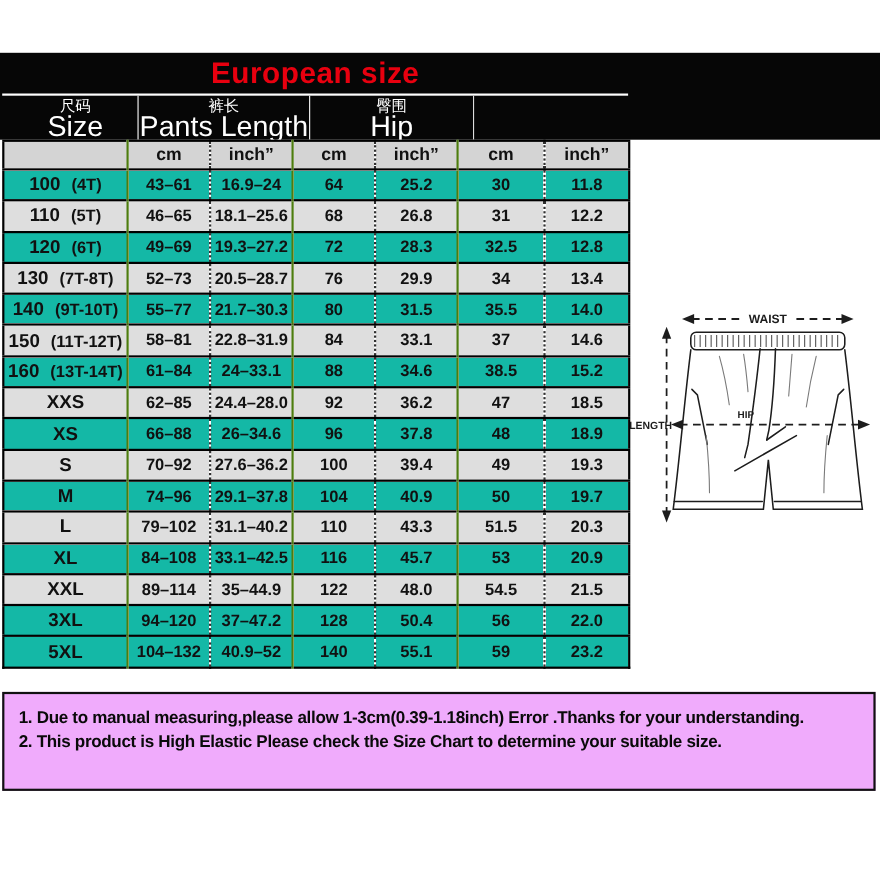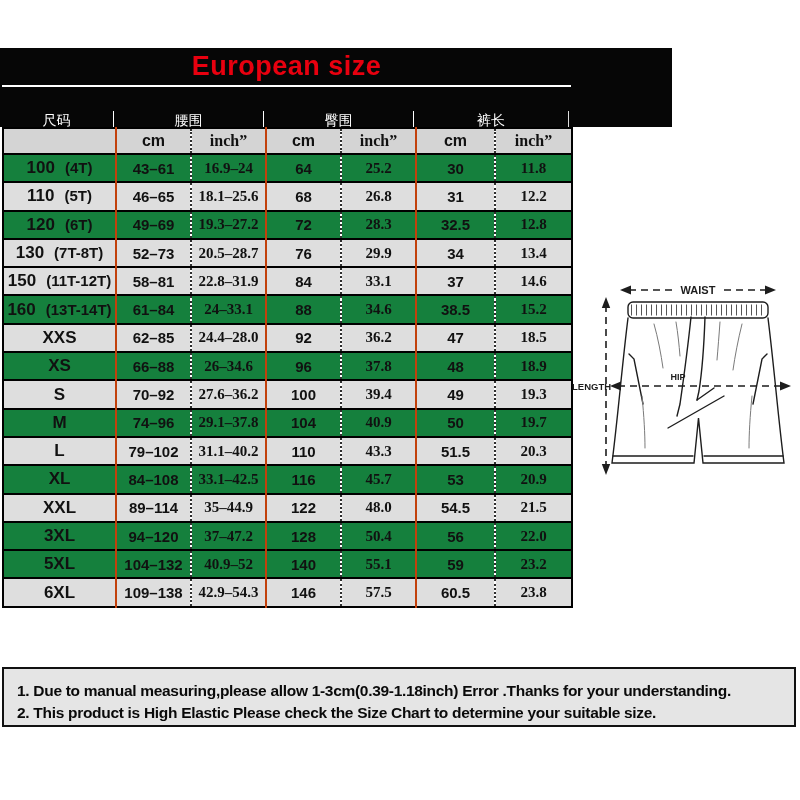--- a/index.html
+++ b/index.html
@@ -1,55 +1,55 @@
 <!DOCTYPE html>
 <html><head>
 <meta charset="utf-8">
 <style>
   * { margin:0; padding:0; box-sizing:border-box; }
   html,body { background:#fff; }
   body { font-family:"Liberation Sans","DejaVu Sans",sans-serif; }
   .stage { position:relative; width:800px; height:800px; background:#fff; overflow:hidden; }
 
   
-  .band { position:absolute; left:0; top:48px; width:672px; height:79px; background:#060606;padding-left:16px; }
+  .band { position:absolute; left:0; top:48px; width:800px; height:79px; background:#060606;padding-left:16px; }
   .title { position:absolute; left:2px; top:0; width:569px; height:37px;
            display:flex; align-items:center; justify-content:center;
            font-size:27px; font-weight:bold; color:#e8000f; letter-spacing:0.5px; }
   .title-underline { position:absolute; left:2px; top:37px; width:569px; height:2px; background:#fff; }
-  .col-heads { position:absolute; left:0; top:39px; width:569px; height:40px; display:flex;margin-top:24px; }
+  .col-heads { position:absolute; left:12px; top:39px; width:569px; height:40px; display:flex; }
   .col-head { display:flex; flex-direction:column; align-items:center; justify-content:center; color:#fff; }
   .col-head + .col-head { border-left:1px solid #fff; }
   .col-head:last-child { border-right:1px solid #ddd; }
   .col-head .zh { font-size:14px; line-height:16px; }
   .col-head .en { font-size:26px; line-height:22px; font-weight:normal; }
   .w-size{width:113px;} .w-waist{width:150px;} .w-hip{width:150px;} .w-len{width:156px;}
 
   
   table.size-chart { position:absolute; left:2px; top:127px; width:569px;
                      border-collapse:collapse; table-layout:fixed;
                      border:2px solid #000; }
   table.size-chart tr { border-top:2px solid #000; }
   table.size-chart td { text-align:center; vertical-align:middle;
                         font-weight:bold; font-size:15px; color:#111;
                         overflow:hidden; white-space:nowrap; }
   tr.subhead { height:26px; background:#d4d4d4; }
   tr.subhead td { font-size:16px; }
-  tr.row-dark  { background:#15803d; }
+  tr.row-dark  { background:#14b8a6; }
   tr.row-light { background:#dedede; }
   table.size-chart tr.data-row { height:28.3px; }
-  td.sep-solid { border-left:2px solid #c2410c; }
+  td.sep-solid { border-left:2px solid #4d7c0f; }
   td.sep-dot   { border-left:2px dotted #2f2f2f; }
-  td.inch, td.inch span { color:#e8000f;font-family:Liberation Serif, serif; }
+  td.inch, td.inch span { color:#e8000f; }
   td.c-size span.size-label { font-size:17px; }
   td.c-size span.size-tag   { font-size:15px; margin-left:10px; }
 
   
-  .notes { position:absolute; left:2px; top:667px; width:794px; height:60px;
-           background:#e5e5e5; border:2px solid #111; padding:11px 0 0 13px; }
+  .notes { position:absolute; left:2px; top:629px; width:794px; height:90px;
+           background:#f0abfc; border:2px solid #111; padding:11px 0 0 13px; }
   .note-line { font-size:15.5px; font-weight:bold; color:#0a0a0a;
                letter-spacing:-0.3px; line-height:22px; white-space:nowrap; }
 
   
   .diagram { position:absolute; left:572px; top:276px; width:226px; height:216px; }
   .diagram svg { width:100%; height:100%; }
   .sk { stroke:#1d1d1d; fill:none; stroke-width:1.4; stroke-linecap:round; }
   .sk-thin { stroke:#7a7a7a; fill:none; stroke-width:1; stroke-linecap:round; }
   .dim { stroke:#1d1d1d; fill:none; stroke-width:1.6; stroke-dasharray:7,5; }
   .arrow { fill:#1d1d1d; stroke:none; }
@@ -61,31 +61,27 @@
 <div class="stage">
 
   <div class="band">
     <div class="title">European size</div>
     <div class="title-underline"></div>
     <div class="col-heads">
       <div class="col-head w-size">
         <span class="zh">尺码</span>
         <span class="en">Size</span>
       </div>
-      <div class="col-head w-waist">
-        <span class="zh">腰围</span>
-        <span class="en">Waist</span>
+      <div class="col-head w-len">
+        <span class="zh">裤长</span>
+        <span class="en">Pants Length</span>
       </div>
       <div class="col-head w-hip">
         <span class="zh">臀围</span>
         <span class="en">Hip</span>
-      </div>
-      <div class="col-head w-len">
-        <span class="zh">裤长</span>
-        <span class="en">Pants Length</span>
       </div>
     </div>
   </div>
 
   <table class="size-chart">
     <colgroup>
       <col style="width:113px">
         <col style="width:75px">
         <col style="width:75px">
       <col style="width:75px">
@@ -133,20 +129,29 @@
         </tr>
         <tr class="data-row row-light">
           <td class="c-size"><span class="size-label">130</span><span class="size-tag">(7T-8T)</span></td>
           <td class="sep-solid cm">52–73</td>
           <td class="sep-dot inch">20.5–28.7</td>
           <td class="sep-solid cm">76</td>
           <td class="sep-dot inch">29.9</td>
           <td class="sep-solid cm">34</td>
           <td class="sep-dot inch">13.4</td>
         </tr>
+        <tr class="data-row row-dark">
+          <td class="c-size"><span class="size-label">140</span><span class="size-tag">(9T-10T)</span></td>
+          <td class="sep-solid cm">55–77</td>
+          <td class="sep-dot inch">21.7–30.3</td>
+          <td class="sep-solid cm">80</td>
+          <td class="sep-dot inch">31.5</td>
+          <td class="sep-solid cm">35.5</td>
+          <td class="sep-dot inch">14.0</td>
+        </tr>
         <tr class="data-row row-light">
           <td class="c-size"><span class="size-label">150</span><span class="size-tag">(11T-12T)</span></td>
           <td class="sep-solid cm">58–81</td>
           <td class="sep-dot inch">22.8–31.9</td>
           <td class="sep-solid cm">84</td>
           <td class="sep-dot inch">33.1</td>
           <td class="sep-solid cm">37</td>
           <td class="sep-dot inch">14.6</td>
         </tr>
         <tr class="data-row row-dark">
@@ -232,29 +237,20 @@
         </tr>
         <tr class="data-row row-dark">
           <td class="c-size"><span class="size-label">5XL</span></td>
           <td class="sep-solid cm">104–132</td>
           <td class="sep-dot inch">40.9–52</td>
           <td class="sep-solid cm">140</td>
           <td class="sep-dot inch">55.1</td>
           <td class="sep-solid cm">59</td>
           <td class="sep-dot inch">23.2</td>
         </tr>
-        <tr class="data-row row-light">
-          <td class="c-size"><span class="size-label">6XL</span></td>
-          <td class="sep-solid cm">109–138</td>
-          <td class="sep-dot inch">42.9–54.3</td>
-          <td class="sep-solid cm">146</td>
-          <td class="sep-dot inch">57.5</td>
-          <td class="sep-solid cm">60.5</td>
-          <td class="sep-dot inch">23.8</td>
-        </tr>
       </tbody>
   </table>
 
   <div class="diagram">
     <svg viewBox="0 0 226 216">
 
       <line class="dim" x1="57" y1="14" x2="100" y2="14"></line>
       <line class="dim" x1="152" y1="14" x2="195" y2="14"></line>
       <polygon class="arrow" points="48,14 59,9.5 59,18.5"></polygon>
       <polygon class="arrow" points="204,14 193,9.5 193,18.5"></polygon>

